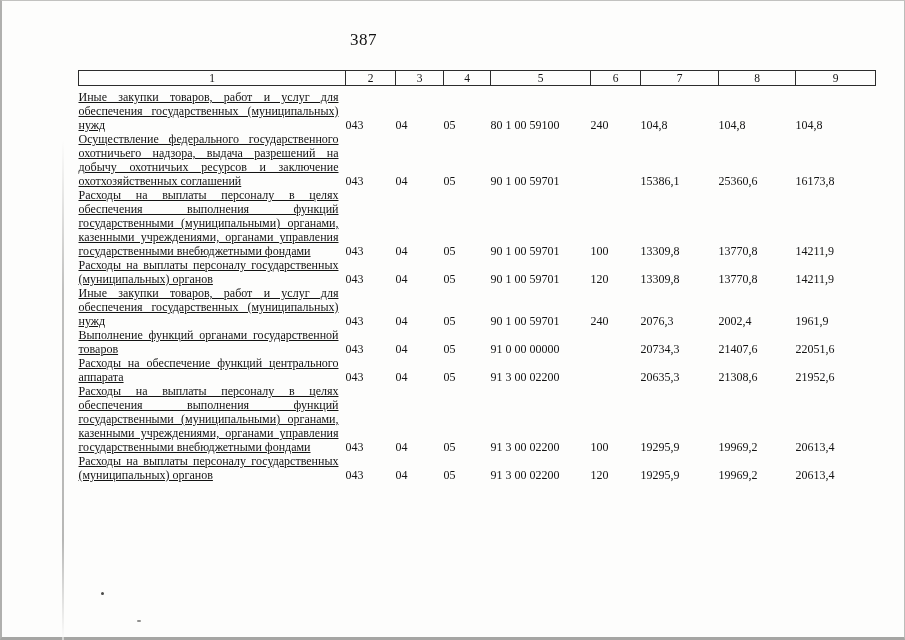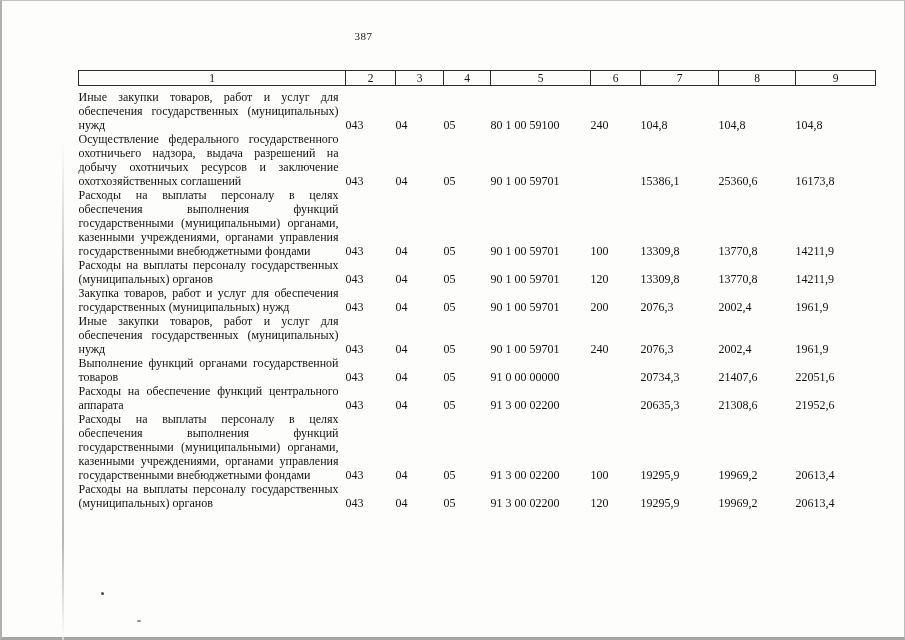--- a/index.html
+++ b/index.html
@@ -23,21 +23,21 @@
     position: absolute;
     left: 62px; top: 140px;
     width: 2px; height: 500px;
     background: linear-gradient(#fdfdfc, #8d8d8b 30%, #7e7e7c 80%, #fdfdfc);
     opacity: .55;
   }
   .page-number {
     position: absolute;
     top: 30px; left: 0; width: 727px;
     text-align: center;
-    font-size: 11px;
+    font-size: 17px;
     letter-spacing: .5px;
   }
   table.budget {
     position: absolute;
     left: 78px; top: 70px;
     width: 797px;
     border-collapse: collapse;
     table-layout: fixed;
   }
   col.w0 { width: 267px; }
@@ -62,20 +62,21 @@
     font-size: 12px;
     line-height: 14px;
     vertical-align: bottom;
     padding: 0;
   }
   tbody tr:first-child td { padding-top: 4px; }
   td.c0 {
     text-align: justify;
     padding-right: 7px;
     hyphens: auto;
+    text-decoration: underline;
     -webkit-hyphens: auto;
   }
   td.c1, td.c2, td.c3, td.c4, td.c5 { text-align: left; }
   td.c6, td.c7, td.c8 { text-align: left; padding-right: 8px; }
   .artifact-dot {
     position: absolute;
     background: #4a4a48;
     border-radius: 50%;
   }
   .dot-a { left: 101px; top: 592px; width: 3px; height: 3px; }
@@ -153,31 +154,20 @@
         <td class="c1">043</td>
         <td class="c2">04</td>
         <td class="c3">05</td>
         <td class="c4">90 1 00 59701</td>
         <td class="c5">120</td>
         <td class="c6">13309,8</td>
         <td class="c7">13770,8</td>
         <td class="c8">14211,9</td>
       </tr>
       <tr>
-        <td class="c0">Закупка товаров, работ и услуг для обеспечения государственных (муниципальных) нужд</td>
-        <td class="c1">043</td>
-        <td class="c2">04</td>
-        <td class="c3">05</td>
-        <td class="c4">90 1 00 59701</td>
-        <td class="c5">200</td>
-        <td class="c6">2076,3</td>
-        <td class="c7">2002,4</td>
-        <td class="c8">1961,9</td>
-      </tr>
-      <tr>
         <td class="c0">Иные закупки товаров, работ и услуг для обеспечения государственных (муниципальных) нужд</td>
         <td class="c1">043</td>
         <td class="c2">04</td>
         <td class="c3">05</td>
         <td class="c4">90 1 00 59701</td>
         <td class="c5">240</td>
         <td class="c6">2076,3</td>
         <td class="c7">2002,4</td>
         <td class="c8">1961,9</td>
       </tr>

